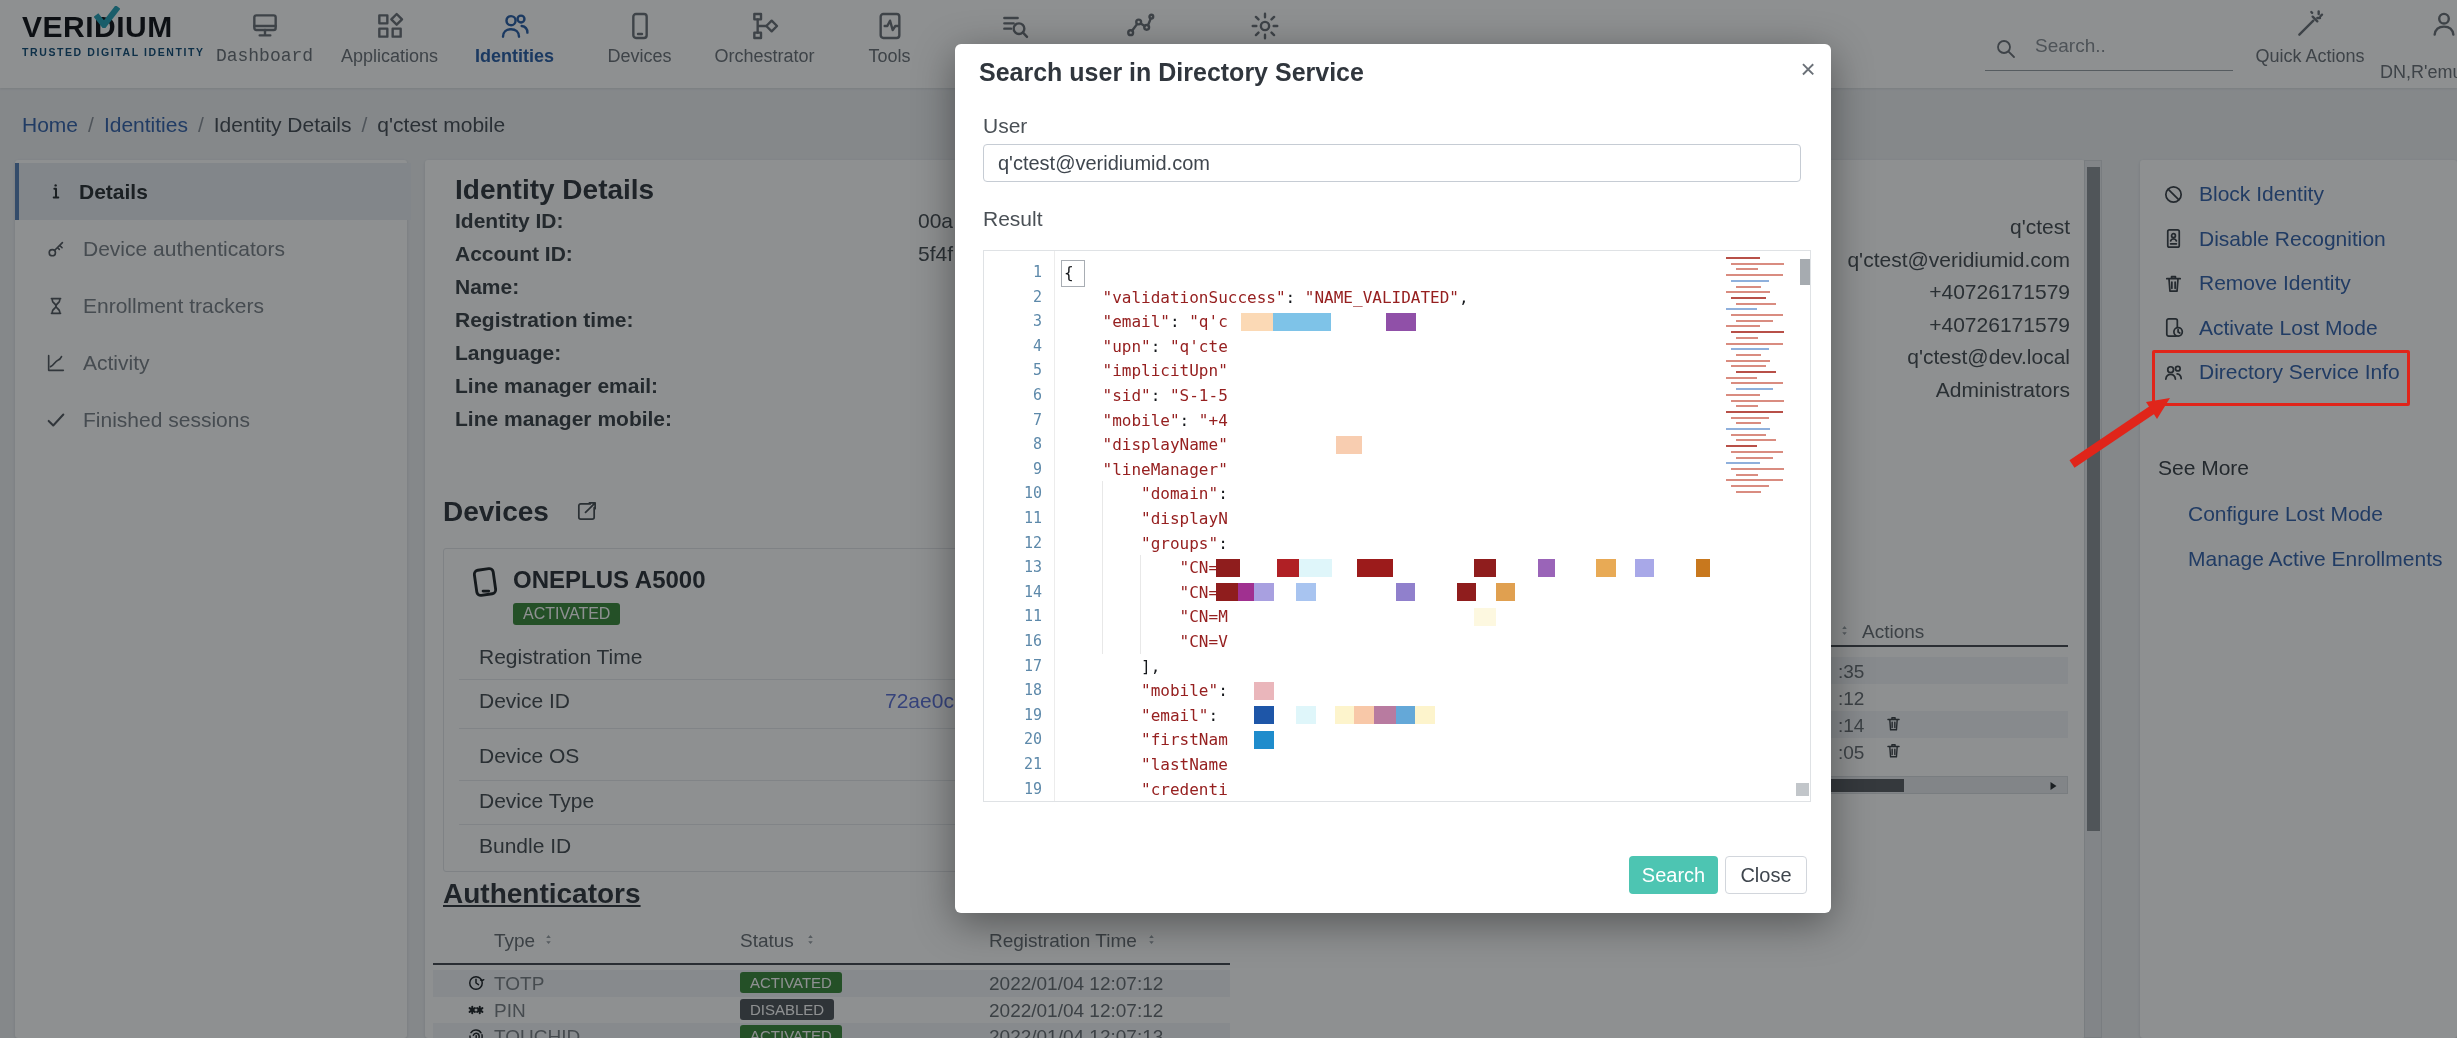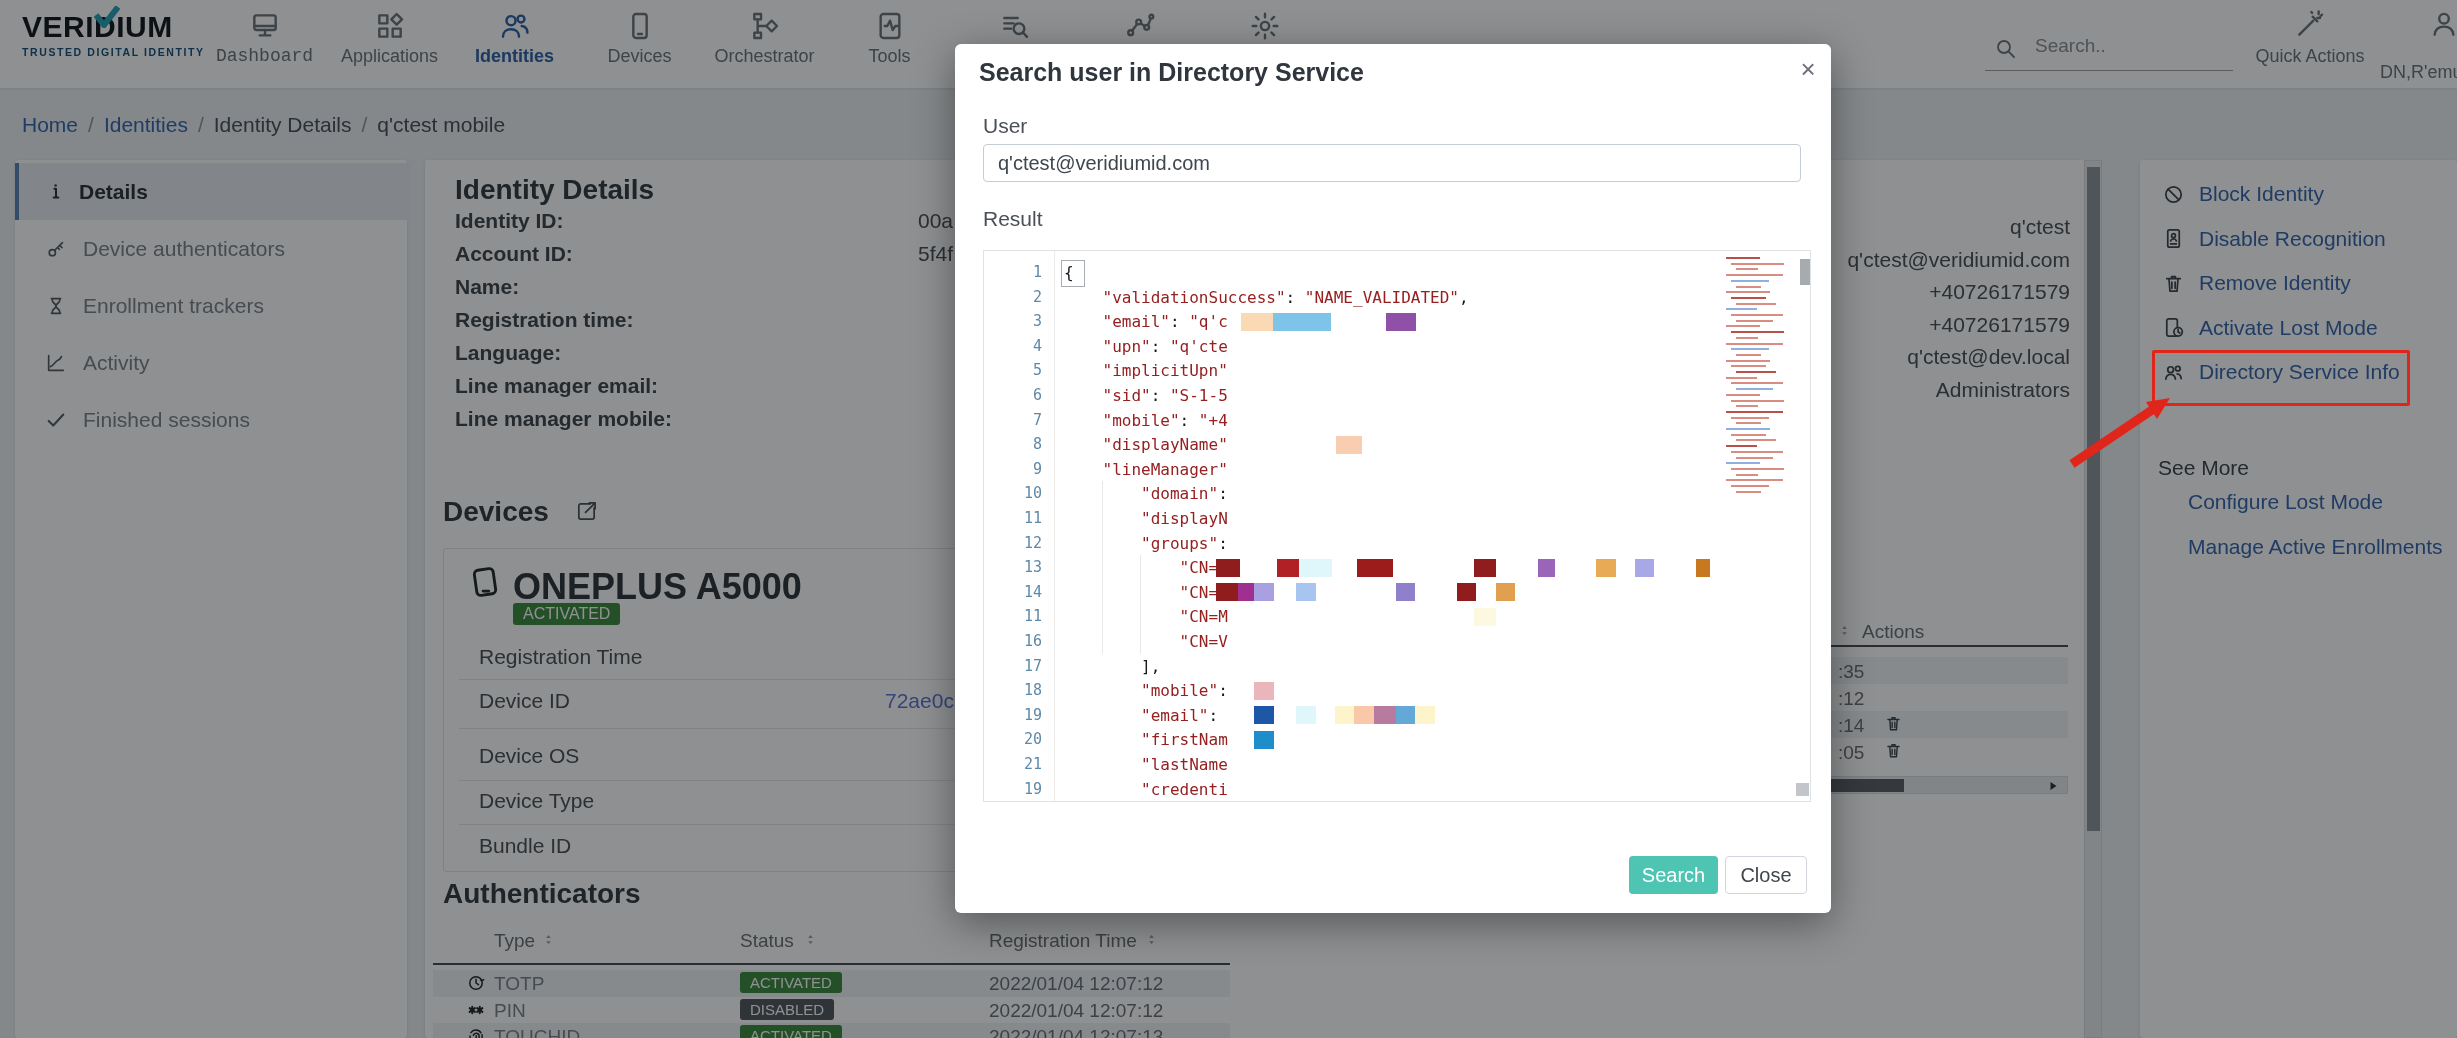--- a/index.html
+++ b/index.html
@@ -46,21 +46,21 @@
   .b-green{background:#3f8b3f;}
   .b-gray{background:#53585e;}
   .divline{position:absolute;height:1px;background:#e7e9ed;}
   .th{position:absolute;font-size:19px;color:#6a7076;white-space:nowrap;}
   .td{position:absolute;font-size:19px;color:#7c8288;white-space:nowrap;}
   .stripe{position:absolute;background:#f2f4f7;}
   
   .rp-item{position:absolute;left:0;width:317px;height:32px;display:flex;align-items:center;cursor:pointer;}
   .rp-item .ic{width:23px;height:23px;margin-left:22px;color:#3f454d;flex:none;}
   .rp-item .rlabel{margin-left:14px;font-size:21px;color:#3a66ad;white-space:nowrap;}
-  .rp-link{position:absolute;font-size:21px;color:#3a66ad;cursor:pointer;white-space:nowrap;}
+  .rp-link{position:absolute;font-size:21px;color:#3a66ad;cursor:pointer;white-space:nowrap;margin-top:12px;}
   
   #overlay{position:absolute;left:0;top:0;width:2457px;height:1038px;background:rgba(5,8,12,.45);z-index:10;}
   #modal{position:absolute;left:955px;top:44px;width:876px;height:869px;background:#fff;border-radius:6px;
          box-shadow:0 10px 40px rgba(0,0,0,.4);z-index:20;}
   #modal .mtitle{position:absolute;left:24px;top:14px;font-size:25px;font-weight:700;color:#30363d;}
   #modal .mclose{position:absolute;left:838px;top:10px;font-size:26px;color:#6b7178;cursor:pointer;width:30px;text-align:center;}
   #modal .mlabel{position:absolute;font-size:21px;color:#4a5056;}
   #muser{position:absolute;left:28px;top:100px;width:818px;height:38px;border:1px solid #c6ccd4;border-radius:4px;
          font-size:20px;color:#3f464e;padding:0 14px;box-sizing:border-box;font-family:"Liberation Sans",sans-serif;outline:none;}
   #editor{position:absolute;left:28px;top:206px;width:826px;height:550px;border:1px solid #dfe2e5;overflow:hidden;background:#fff;}
@@ -293,37 +293,37 @@
         </svg>
       </span>
 
     <div class="abs" id="deviceCard" style="left:18px;top:388px;width:850px;height:322px;border:1px solid #e3e6ea;border-radius:3px;">
       <span class="ic abs" style="left:22px;top:14px;width:38px;height:38px;color:#24282d;">
           <svg viewBox="0 0 24 24" fill="none" stroke="currentColor" stroke-width="1.8" stroke-linecap="round" stroke-linejoin="round">
             <rect x="6" y="4" width="12" height="16" rx="2.5" transform="rotate(-8 12 12)"></rect>
             <path d="M10 17.5l3.5.5" transform="rotate(-8 12 12)"></path>
           </svg>
         </span>
-      <div class="abs" style="left:69px;top:17px;font-size:36px;font-weight:700;color:#30363d;">ONEPLUS A5000</div>
+      <div class="abs" style="left:69px;top:17px;font-size:24px;font-weight:700;color:#30363d;">ONEPLUS A5000</div>
       <span class="badge b-green abs" style="left:69px;top:54px;font-size:16px;">ACTIVATED</span>
       <div id="deviceRows">
           <div class="fvalue" style="left: 35px; top: 96px; color: rgb(74, 80, 86);">Registration Time</div>
           <div class="fvalue" style="left: 35px; top: 140px; color: rgb(74, 80, 86);">Device ID</div>
           <div class="fvalue" style="left: 441px; top: 140px; color: rgb(96, 116, 216); cursor: pointer;">72ae0c7a</div>
           <div class="fvalue" style="left: 35px; top: 195px; color: rgb(74, 80, 86);">Device OS</div>
           <div class="fvalue" style="left: 35px; top: 240px; color: rgb(74, 80, 86);">Device Type</div>
           <div class="fvalue" style="left: 35px; top: 285px; color: rgb(74, 80, 86);">Bundle ID</div>
           <div class="divline" style="left: 15px; top: 130px; width: 820px;"></div>
           <div class="divline" style="left: 15px; top: 179px; width: 820px;"></div>
           <div class="divline" style="left: 15px; top: 231px; width: 820px;"></div>
           <div class="divline" style="left: 15px; top: 275px; width: 820px;"></div>
         </div>
     </div>
 
-    <h1 class="sec" style="left:18px;top:718px;">Authenticators</h1>
+    <h1 class="sec" style="left:18px;top:718px;text-decoration:underline;">Authenticators</h1>
     <div id="authTable">
         <div class="th" style="left: 69px; top: 770px;">Type</div>
         <span class="ic" style="position: absolute; left: 117px; top: 772px; width: 13px; height: 15px; color: rgb(154, 160, 167);">
           <svg viewBox="0 0 24 24">
             <path d="M12 3.5l4.2 5.5H7.8z M12 20.5l4.2-5.5H7.8z" fill="currentColor"></path>
           </svg>
         </span>
         <div class="th" style="left: 315px; top: 770px;">Status</div>
         <span class="ic" style="position: absolute; left: 379px; top: 772px; width: 13px; height: 15px; color: rgb(154, 160, 167);">
           <svg viewBox="0 0 24 24">

